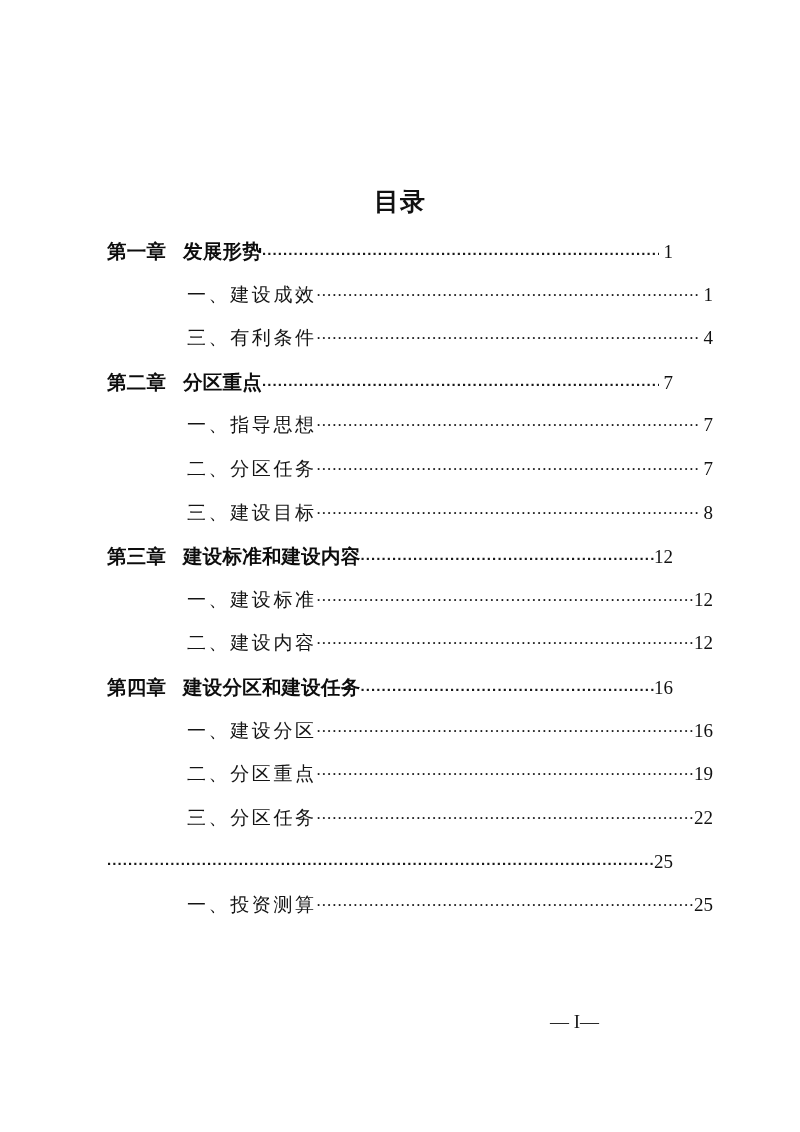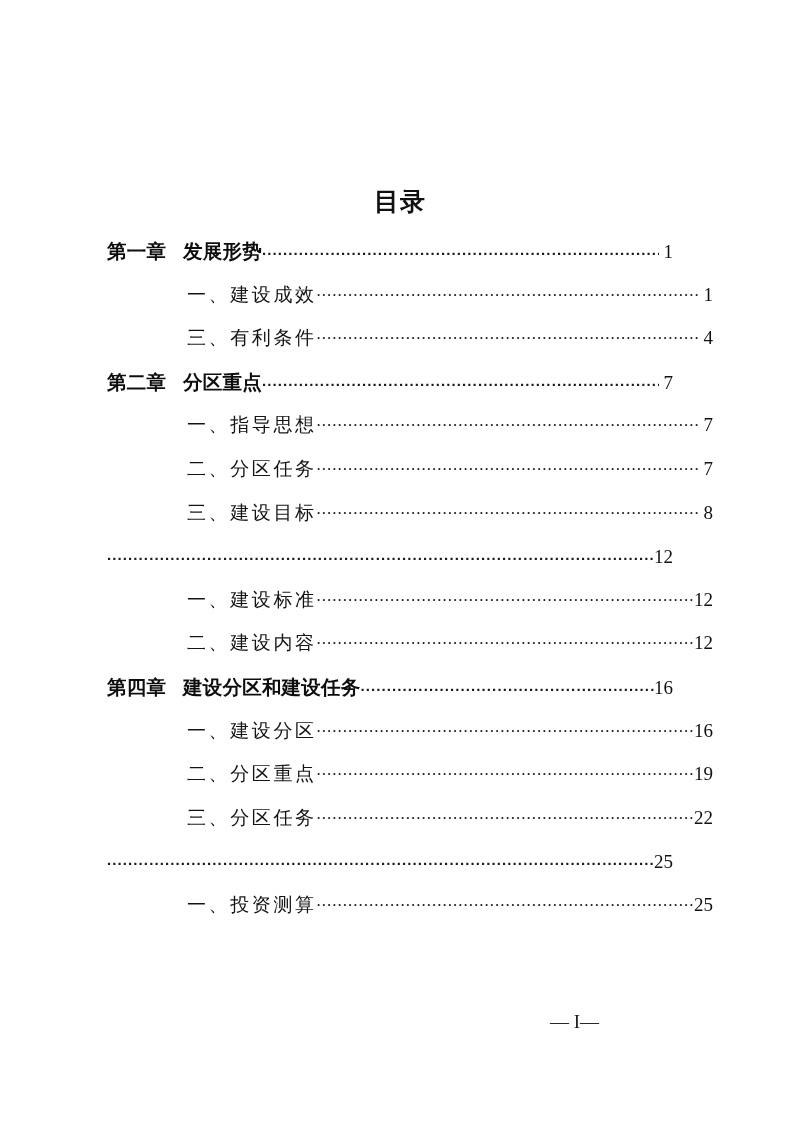--- a/index.html
+++ b/index.html
@@ -189,20 +189,21 @@
         <span class="entry-label">二、分区任务</span>
         <span class="entry-leader"></span>
         <span class="entry-page">7</span>
       </div>
       <div class="toc-entry level-2 one-digit">
         <span class="entry-label">三、建设目标</span>
         <span class="entry-leader"></span>
         <span class="entry-page">8</span>
       </div>
       <div class="toc-entry level-1">
+        <span class="entry-label"><span class="chapter-no">第三章</span><span class="chapter-name">建设标准和建设内容</span></span>
         <span class="entry-leader"></span>
         <span class="entry-page">12</span>
       </div>
       <div class="toc-entry level-2">
         <span class="entry-label">一、建设标准</span>
         <span class="entry-leader"></span>
         <span class="entry-page">12</span>
       </div>
       <div class="toc-entry level-2">
         <span class="entry-label">二、建设内容</span>

